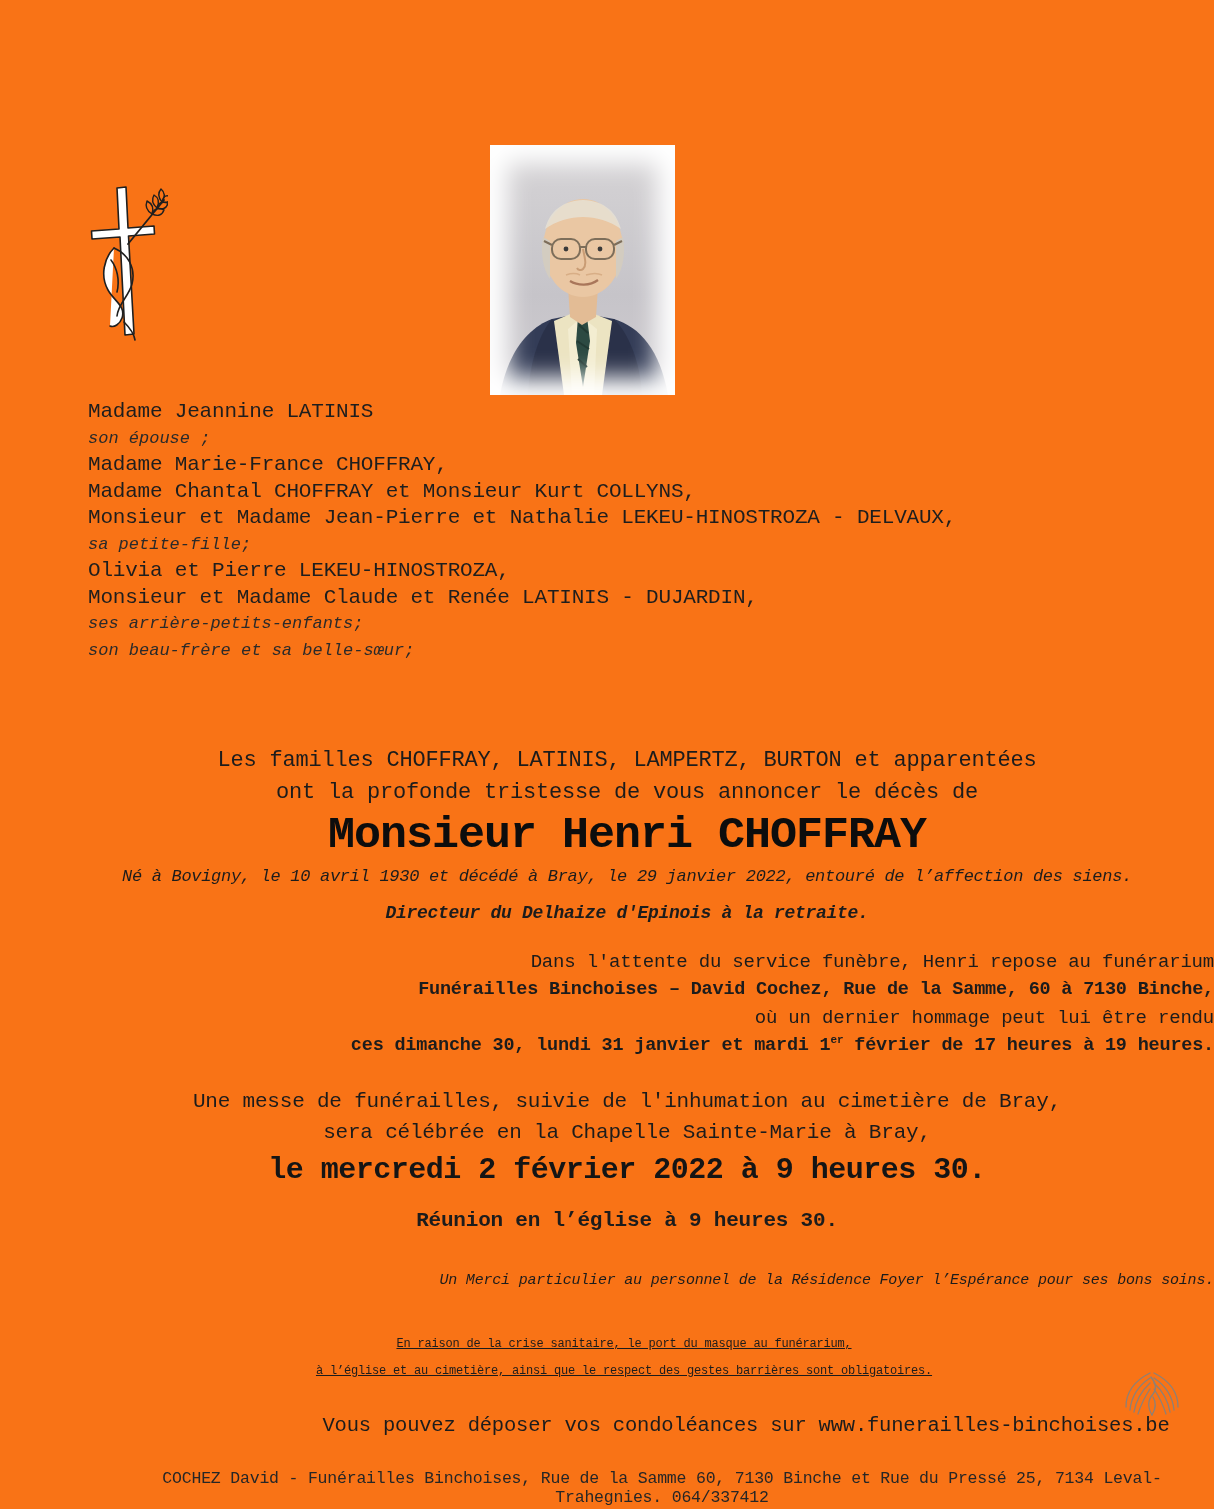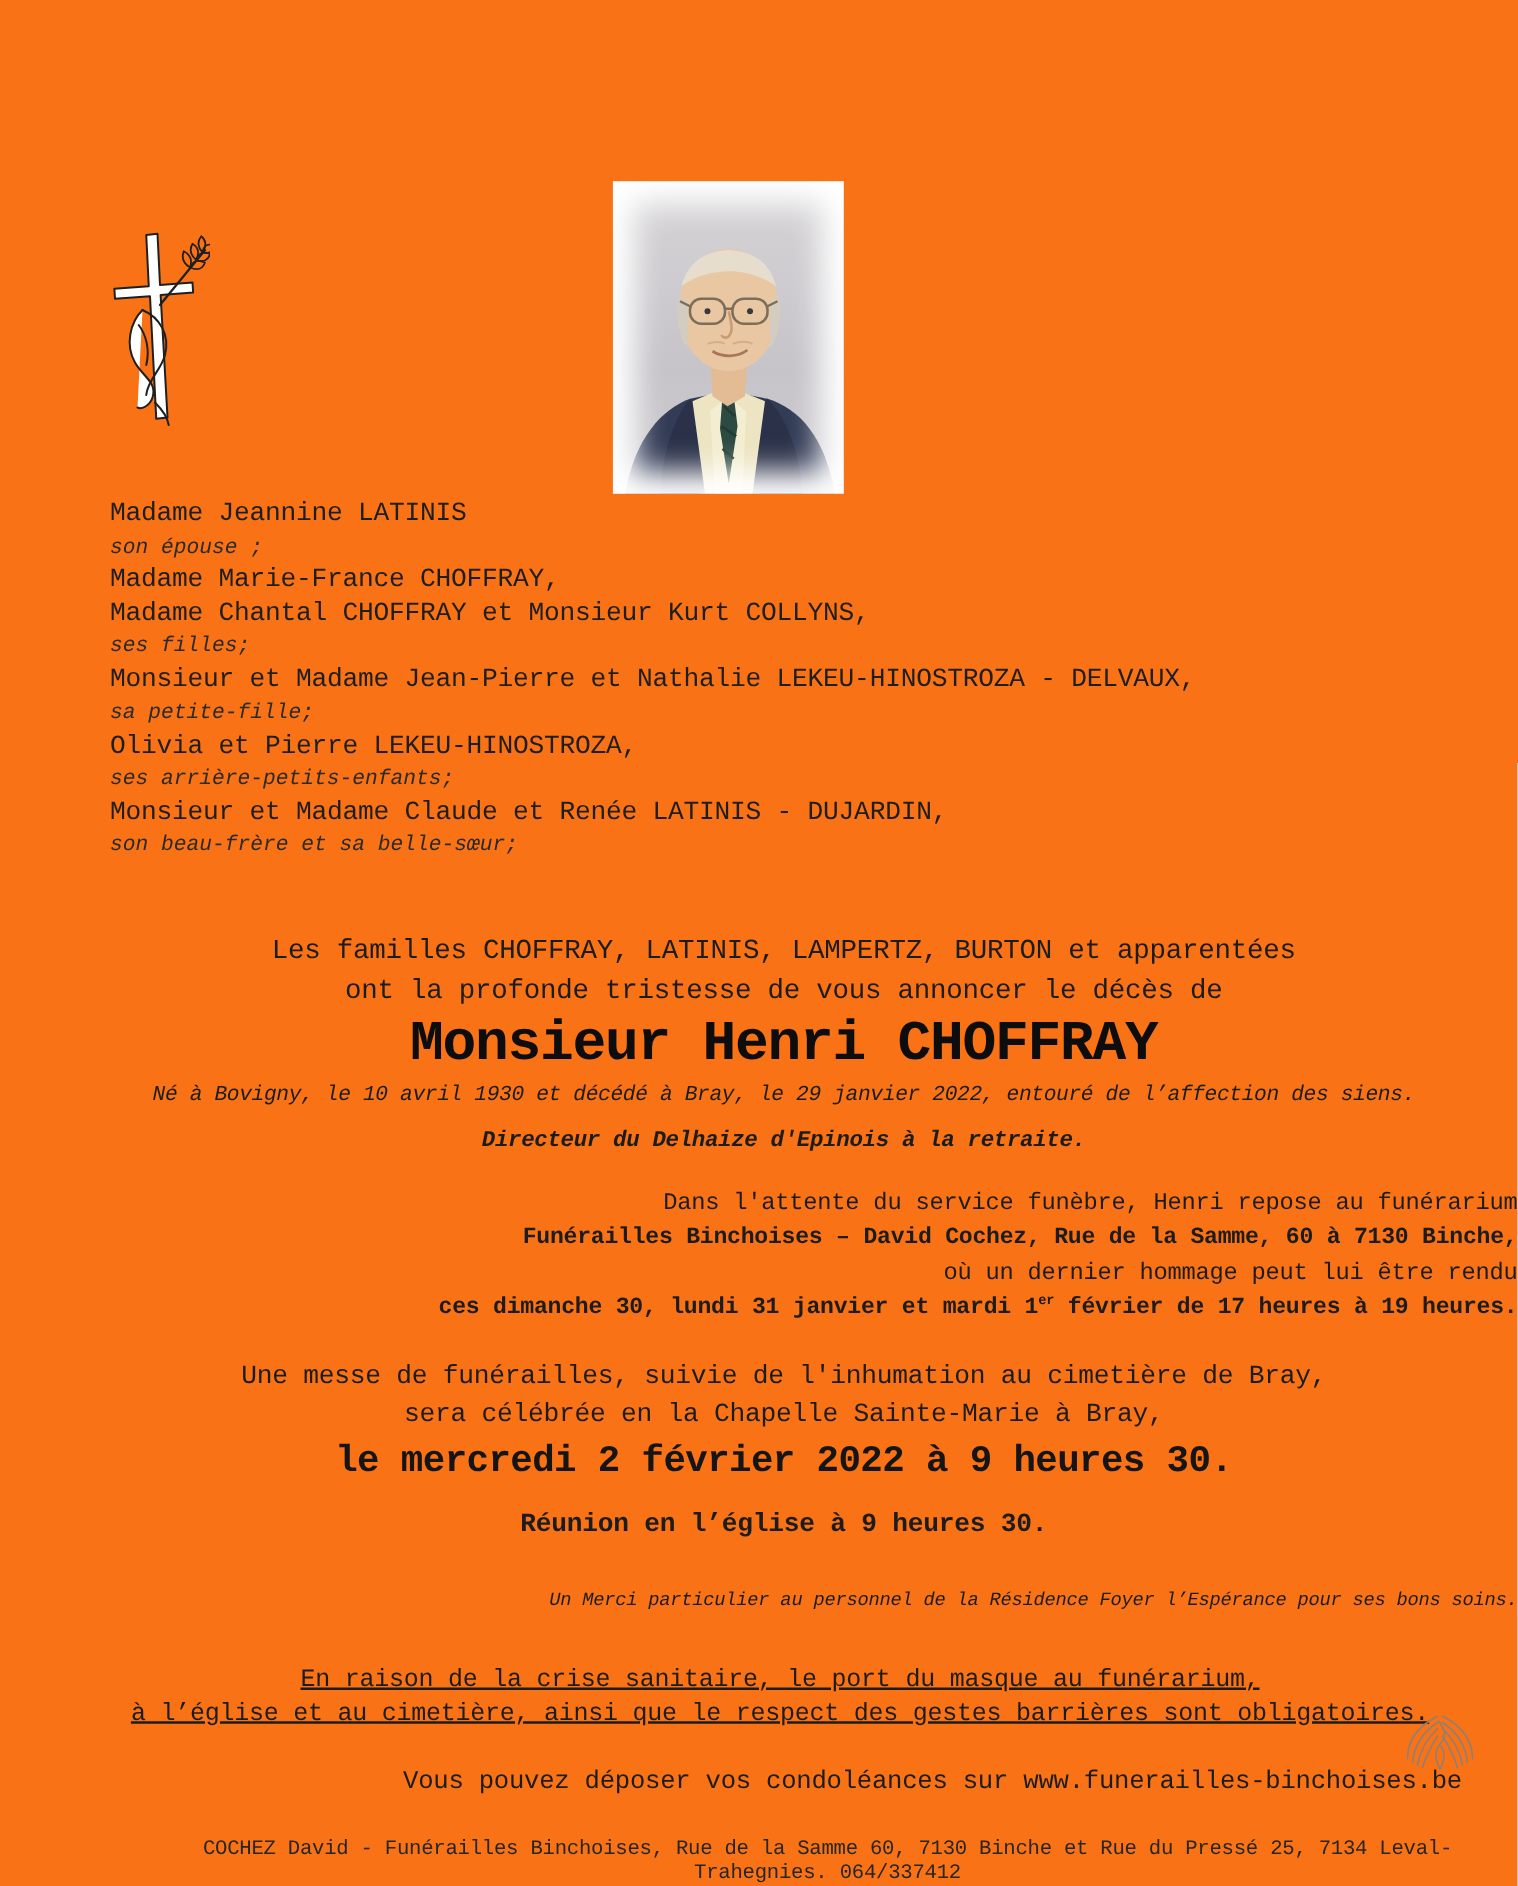--- a/index.html
+++ b/index.html
@@ -52,21 +52,21 @@
   .service .s-line { font-size:21px; line-height:31px; letter-spacing:-0.2px; }
   .service .s-date { font-size:30px; font-weight:700; line-height:44px; letter-spacing:-0.5px; color:#151515; }
   .service .s-meet { font-size:21px; font-weight:700; margin-top:14px; line-height:30px; letter-spacing:-0.2px; }
 
   
   .thanks { position:absolute; left:46px; right:0; top:1272px; text-align:right;
             font-size:15px; font-style:italic; letter-spacing:-0.2px; }
 
   
   .covid { position:absolute; left:34px; right:0; top:1331px; text-align:center; }
-  .covid .c-line { font-size:20px; line-height:27px; text-decoration:underline; letter-spacing:-0.2px; }
+  .covid .c-line { font-size:12px; line-height:27px; text-decoration:underline; letter-spacing:-0.2px; }
 
   
   .condolences { position:absolute; left:0; right:0; top:1414px; text-align:center;
                  padding-left:278px; font-size:20.5px; letter-spacing:-0.2px; }
 
   
   .dove-art { position:absolute; left:1120px; top:1365px; width:64px; height:64px; }
 
   
   .footer { position:absolute; left:0; right:0; top:1469px; text-align:center;
@@ -142,26 +142,25 @@
       <path d="M76,130 C82,128 86,128 90,130 M96,130 C102,128 108,128 112,130" stroke="#d8ae86" stroke-width="1.5" fill="none"></path>
     </svg>
     <div class="vignette"></div>
   </div>
 
   <section class="mourners">
     <div class="m-line m-name">Madame Jeannine LATINIS</div>
     <div class="m-line m-rel">son épouse ;</div>
     <div class="m-line m-name">Madame Marie-France CHOFFRAY,</div>
     <div class="m-line m-name">Madame Chantal CHOFFRAY et Monsieur Kurt COLLYNS,</div>
-    <div class="m-line m-rel">ses filles;</div>
     <div class="m-line m-name">Monsieur et Madame Jean-Pierre et Nathalie LEKEU-HINOSTROZA - DELVAUX,</div>
     <div class="m-line m-rel">sa petite-fille;</div>
     <div class="m-line m-name">Olivia et Pierre LEKEU-HINOSTROZA,</div>
+    <div class="m-line m-name">Monsieur et Madame Claude et Renée LATINIS - DUJARDIN,</div>
     <div class="m-line m-rel">ses arrière-petits-enfants;</div>
-    <div class="m-line m-name">Monsieur et Madame Claude et Renée LATINIS - DUJARDIN,</div>
     <div class="m-line m-rel">son beau-frère et sa belle-sœur;</div>
   </section>
 
   <section class="announce">
     <div class="families">Les familles CHOFFRAY, LATINIS, LAMPERTZ, BURTON et apparentées</div>
     <div class="sorrow">ont la profonde tristesse de vous annoncer le décès de</div>
     <h1 class="deceased">Monsieur Henri CHOFFRAY</h1>
     <div class="lifedates">Né à Bovigny, le 10 avril 1930 et décédé à Bray, le 29 janvier 2022, entouré de l’affection des siens.</div>
     <div class="profession">Directeur du Delhaize d'Epinois à la retraite.</div>
   </section>

